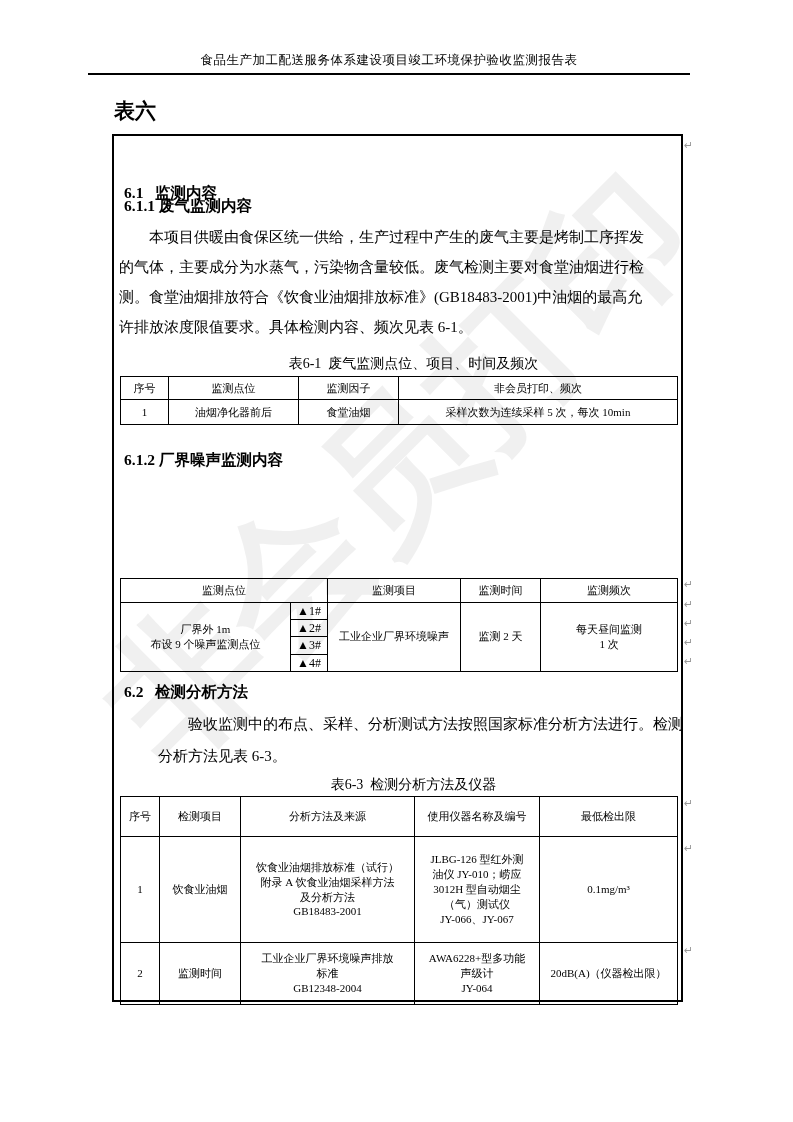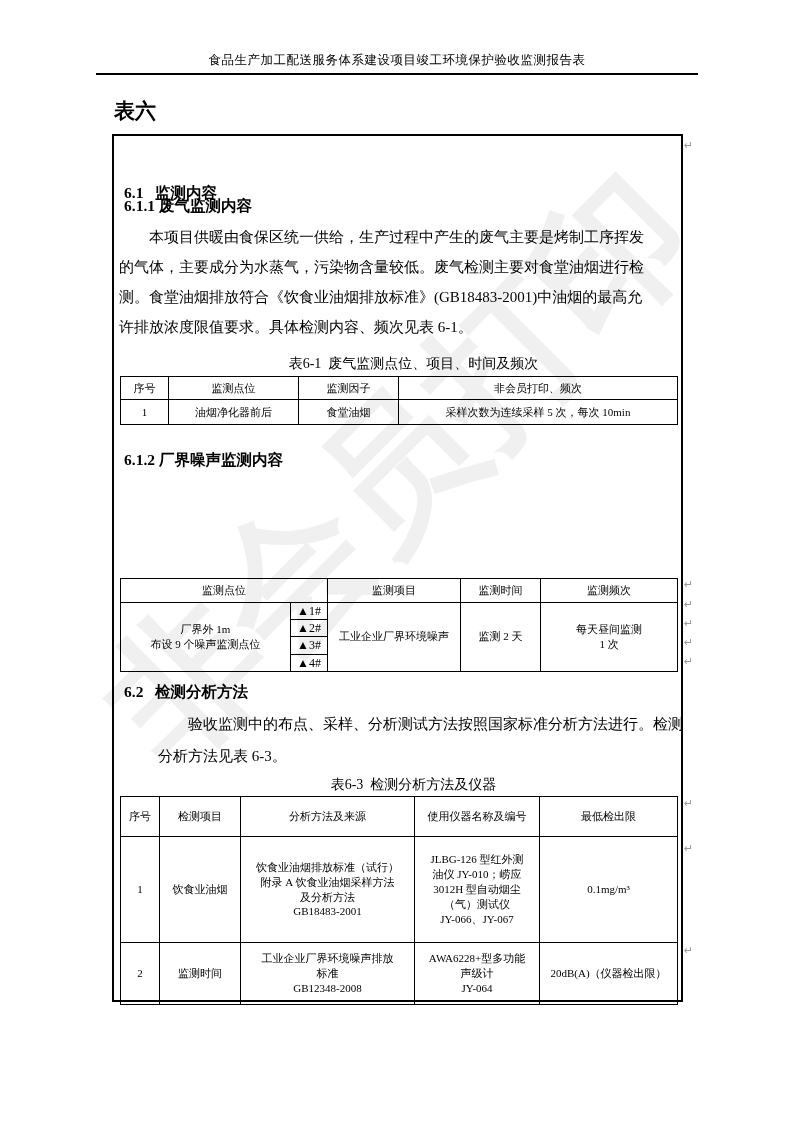--- a/index.html
+++ b/index.html
@@ -23,21 +23,21 @@
     justify-content: center;
     transform: rotate(-45deg);
     font-size: 150px;
     font-weight: bold;
     color: rgba(60,60,60,0.08);
     white-space: nowrap;
     pointer-events: none;
   }
   .doc-header {
     position: absolute;
-    left: 96px; top: 52px;
+    left: 88px; top: 52px;
     width: 602px;
     text-align: center;
     font-size: 12.5px;
     letter-spacing: 0.5px;
     padding-bottom: 4px;
     border-bottom: 2px solid #000;
   }
   .table-six-label {
     position: absolute;
     left: 114px; top: 97px;
@@ -240,21 +240,21 @@
 3012H 型自动烟尘
 （气）测试仪
 JY-066、JY-067</td>
         <td>0.1mg/m³</td>
       </tr>
       <tr class="r2">
         <td>2</td>
         <td>监测时间</td>
         <td class="preline">工业企业厂界环境噪声排放
 标准
-GB12348-2008</td>
+GB12348-2004</td>
         <td class="preline">AWA6228+型多功能
 声级计
 JY-064</td>
         <td>20dB(A)（仪器检出限）</td>
       </tr>
     </tbody>
       </table>
 
   </div>
 

